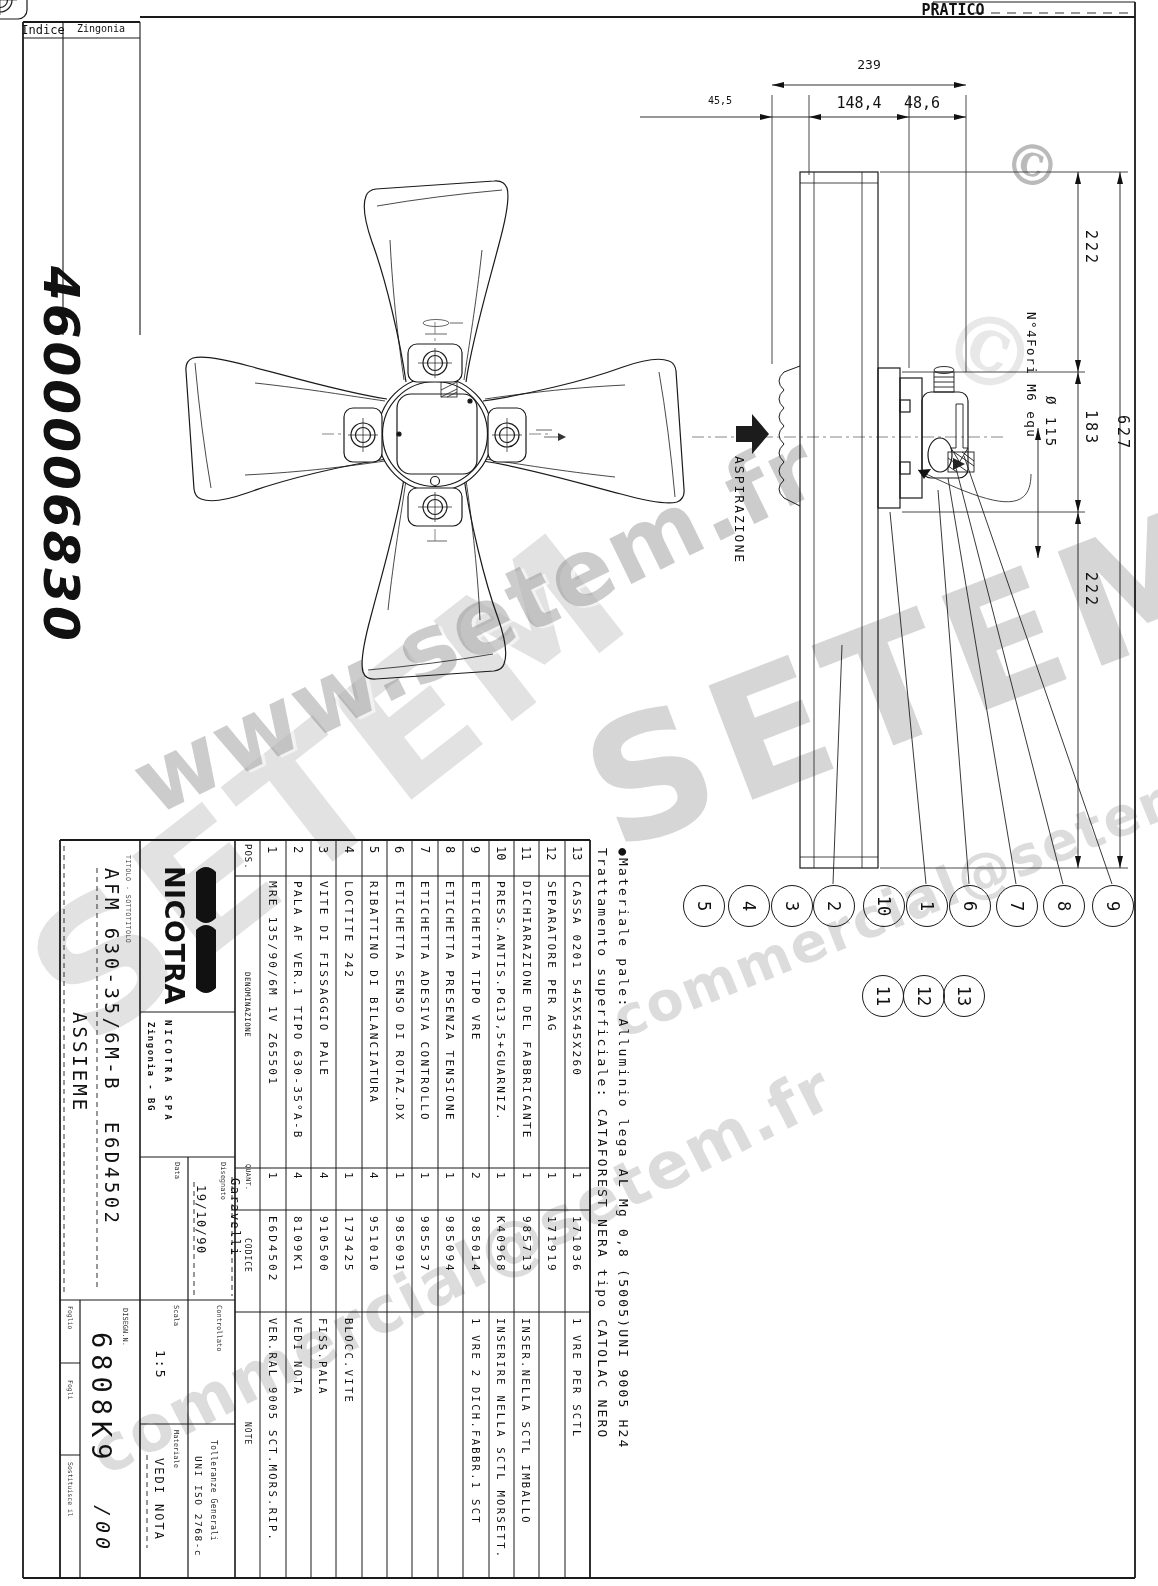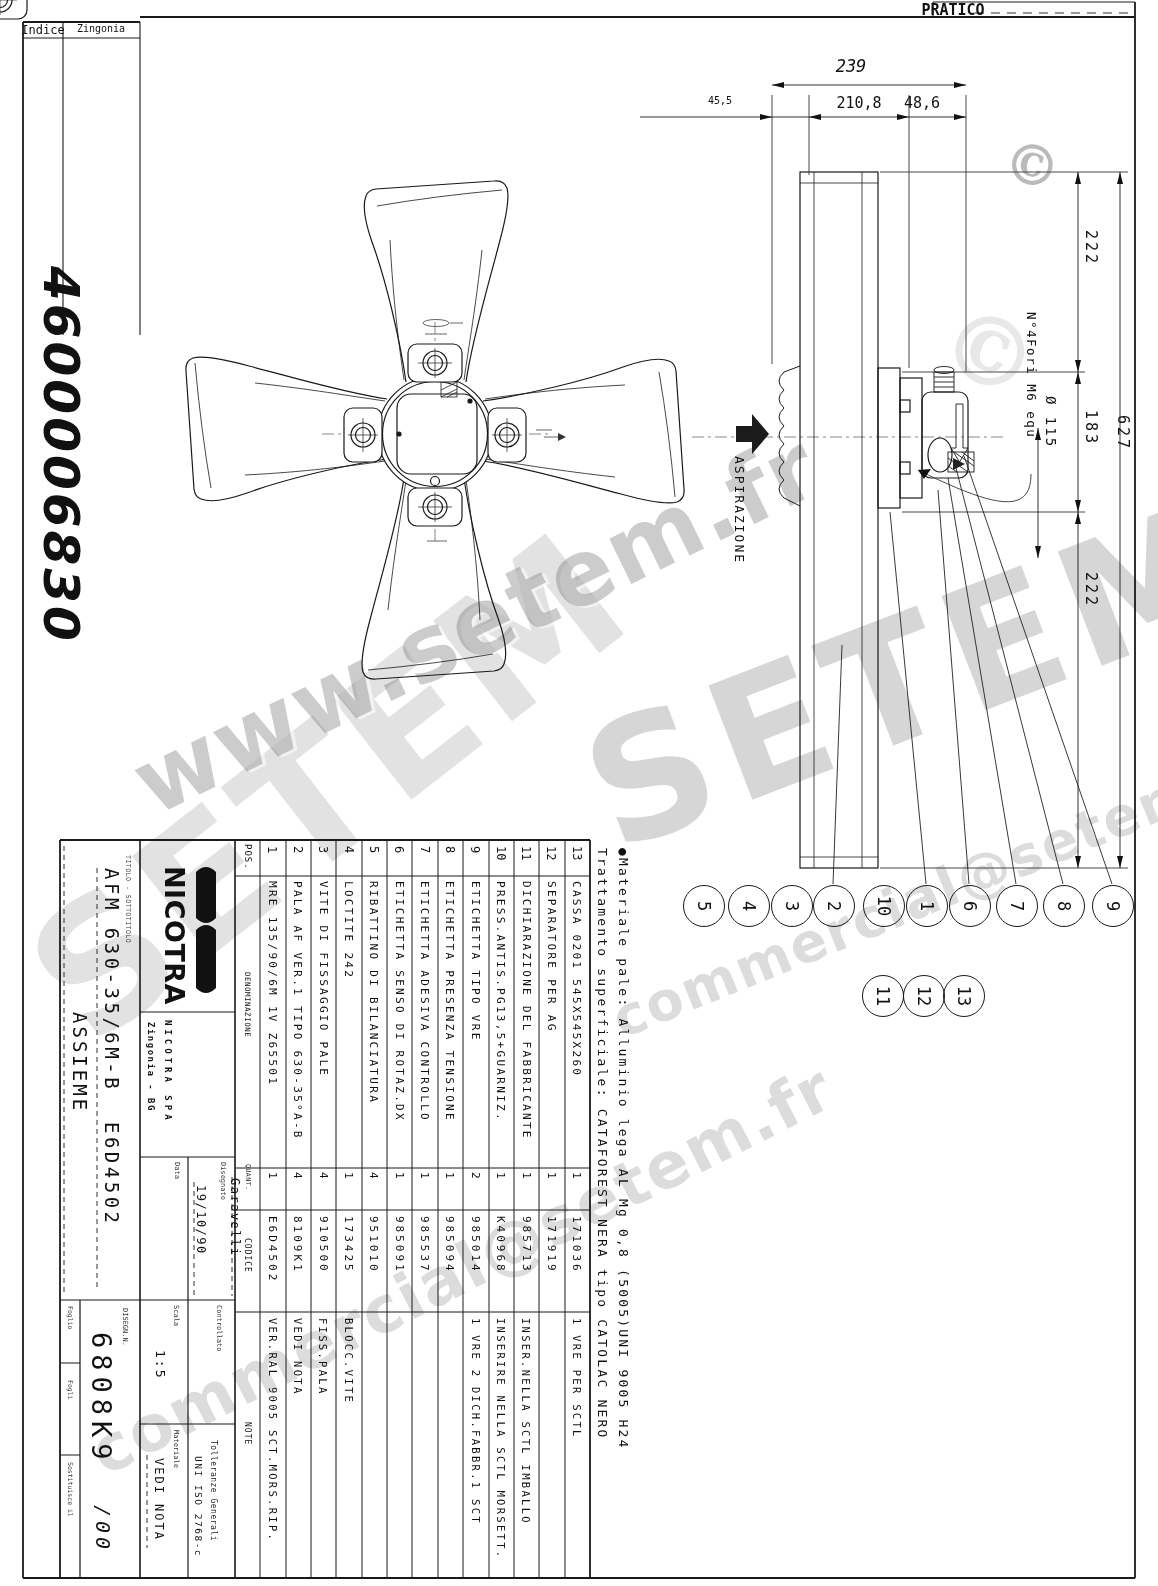--- a/index.html
+++ b/index.html
@@ -151,23 +151,23 @@
       <g stroke-width="1">
         <path d="M260,840 V1578 M286,840 V1578 M311,840 V1578 M336,840 V1578 M362,840 V1578 M387,840 V1578 M412,840 V1578 M438,840 V1578 M463,840 V1578 M489,840 V1578 M514,840 V1578 M539,840 V1578 M565,840 V1578"></path>
         <path d="M235,876 H590 M235,1168 H590 M235,1210 H590 M235,1312 H590"></path>
       </g>
     </g>
   </svg>
 
   <div class="hd z2" style="left:43px;top:24px;font-size:12px;">Indice</div>
   <div class="hd z2" style="left:101px;top:24px;font-size:10px;">Zingonia</div>
   <div class="hd z2" style="left:953px;top:3px;font-size:15px;font-weight:bold;">PRATICO</div>
-  <div class="hd z2" style="left:851px;top:58px;font-size:17px;font-style:italic;">239</div>
+  <div class="hd z2" style="left:869px;top:58px;font-size:13px;">239</div>
   <div class="hd z2" style="left:720px;top:96px;font-size:10px;">45,5</div>
-  <div class="hd z2" style="left:859px;top:96px;font-size:15px;">210,8</div>
+  <div class="hd z2" style="left:859px;top:96px;font-size:15px;">148,4</div>
   <div class="hd z2" style="left:922px;top:96px;font-size:15px;">48,6</div>
 
   <div class="vt z2" style="left:86px;top:266px;font-size:50px;font-weight:700;font-style:italic;letter-spacing:3px;font-family:'DejaVu Sans',sans-serif;">4600006830</div>
   <div class="vt z2" style="left:1098px;top:230px;font-size:15px;letter-spacing:3px;">222</div>
   <div class="vt z2" style="left:1098px;top:410px;font-size:15px;letter-spacing:3px;">183</div>
   <div class="vt z2" style="left:1098px;top:572px;font-size:15px;letter-spacing:3px;">222</div>
   <div class="vt z2" style="left:1130px;top:415px;font-size:15px;letter-spacing:3px;">627</div>
   <div class="vt z2" style="left:1058px;top:396px;font-size:14px;letter-spacing:2px;">Ø 115</div>
   <div class="vt z2" style="left:1037px;top:312px;font-size:12.5px;letter-spacing:1.5px;">N°4Fori M6 equ</div>
   <div class="vt z2" style="left:746px;top:456px;font-size:13px;letter-spacing:2px;">ASPIRAZIONE</div>

